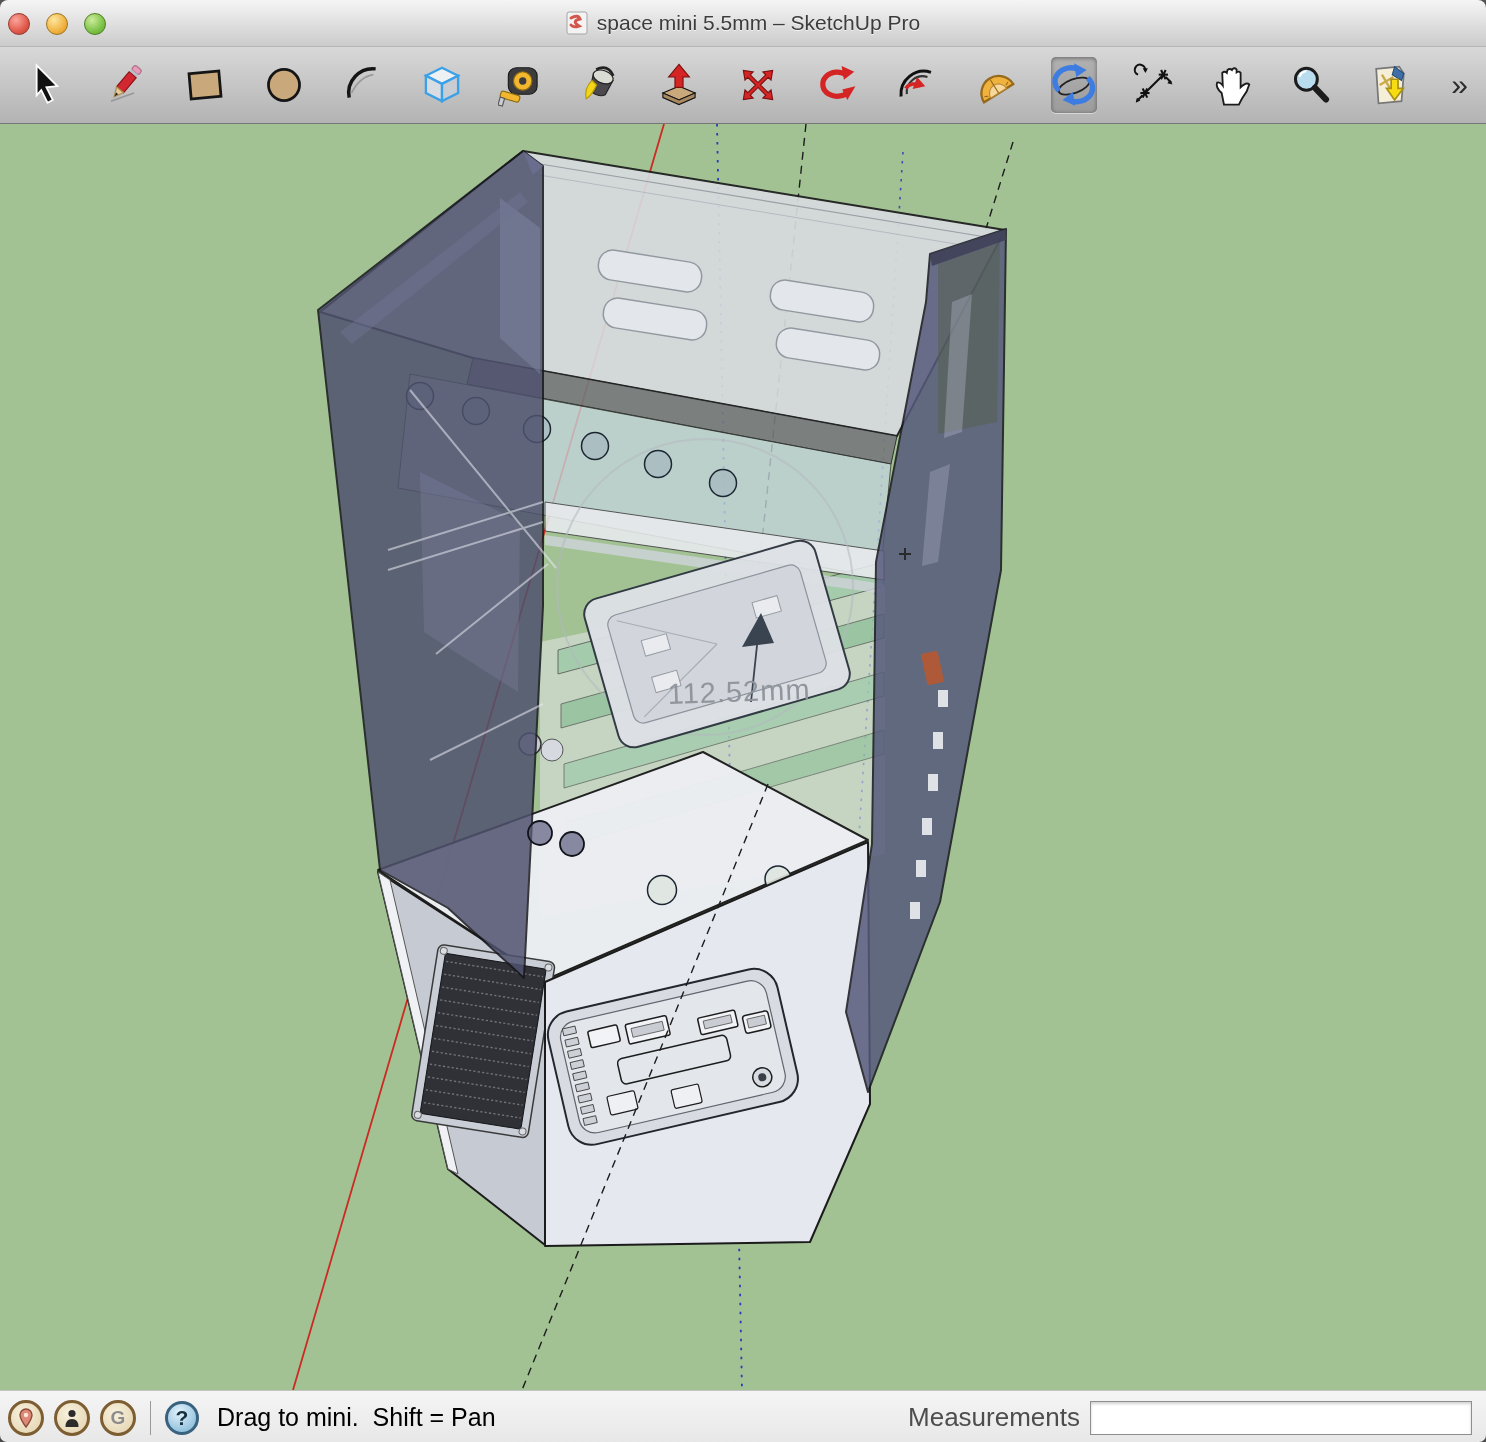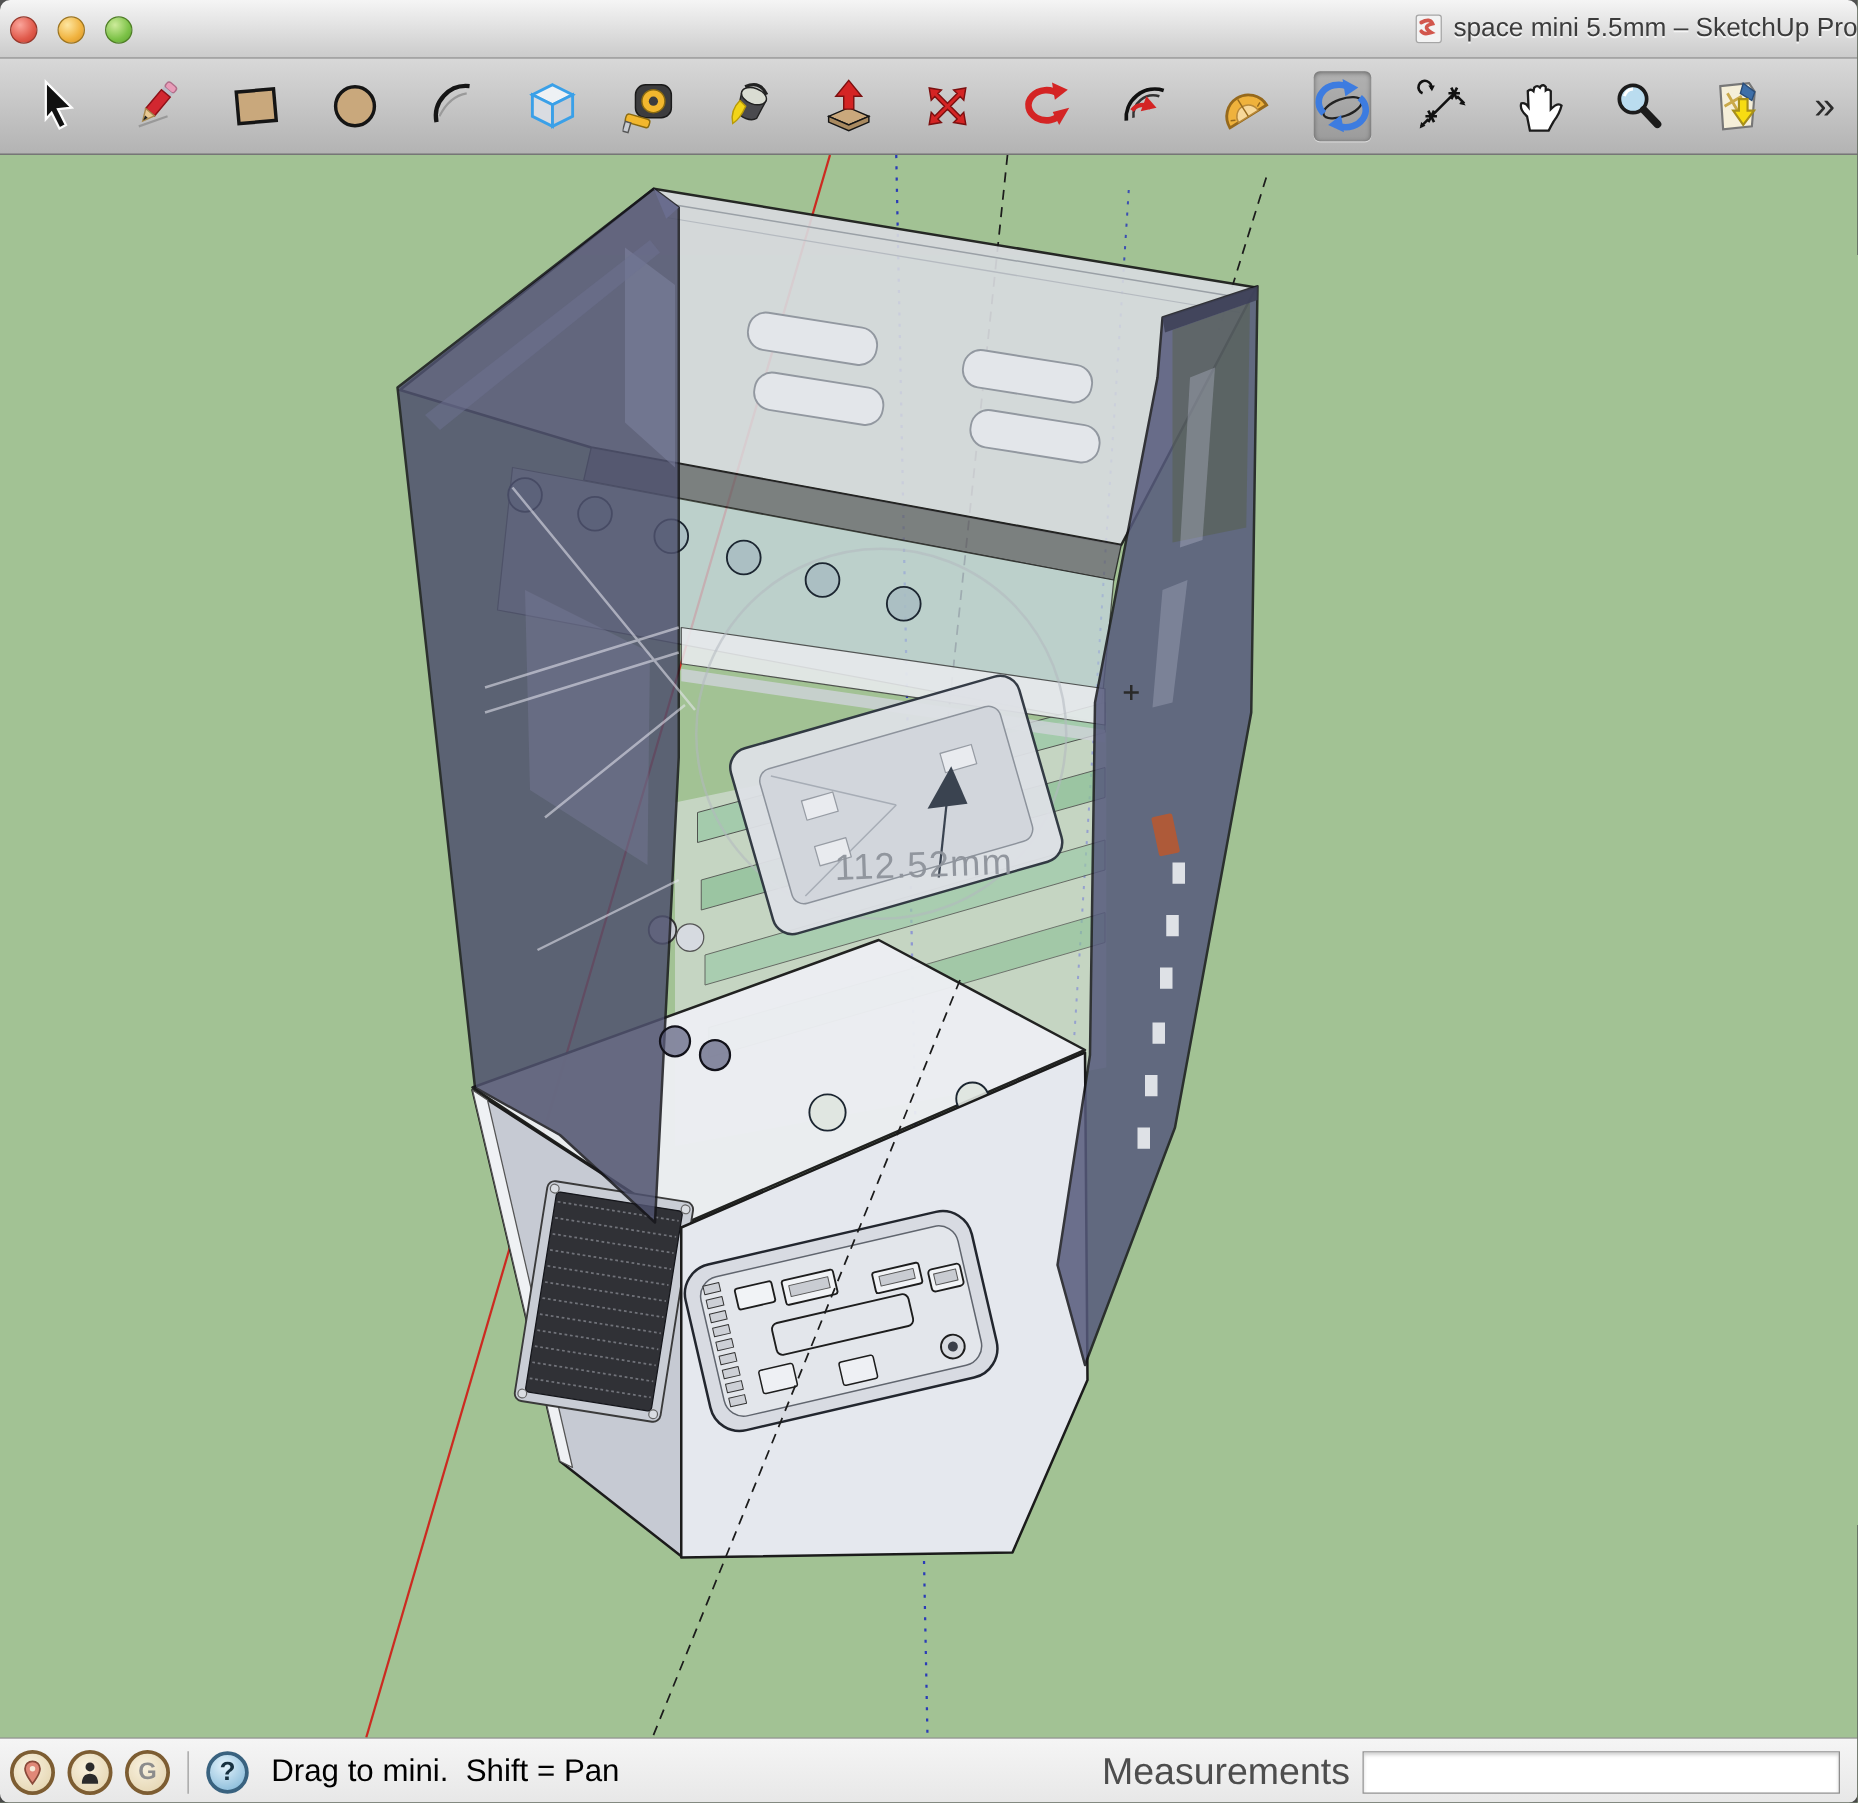--- a/index.html
+++ b/index.html
@@ -4,41 +4,41 @@
 <style>
   html,body{margin:0;padding:0;background:#5a5a5a;font-family:"Liberation Sans",sans-serif;}
   .window{width:1486px;height:1442px;border-radius:8px 8px 7px 7px;overflow:hidden;position:relative;box-shadow:0 10px 40px rgba(0,0,0,.5);}
   
   .titlebar{height:46px;background:linear-gradient(#f5f5f5,#cbcbcb);position:relative;border-bottom:1px solid #b6b6b6;}
   .lights{position:absolute;left:8px;top:13px;display:flex;gap:16px;}
   .light{width:20px;height:20px;border-radius:50%;display:inline-block;}
   .light.red{background:radial-gradient(circle at 35% 30%,#fba59b,#e05a4b 60%,#c33d30);border:1px solid #97382c;}
   .light.yellow{background:radial-gradient(circle at 35% 30%,#fde6a0,#f0b23e 60%,#d3912a);border:1px solid #9d7520;}
   .light.green{background:radial-gradient(circle at 35% 30%,#cdeb9b,#7cc247 60%,#5da231);border:1px solid #4f7f26;}
-  .titlewrap{position:absolute;left:0;right:0;top:0;height:46px;display:flex;align-items:center;justify-content:flex-end;gap:9px;}
+  .titlewrap{position:absolute;left:0;right:0;top:0;height:46px;display:flex;align-items:center;justify-content:center;gap:9px;}
   .doc-icon{width:22px;height:24px;display:inline-block;}
   .window-title{font-size:21px;color:#3c3c3c;text-shadow:0 1px 0 rgba(255,255,255,.7);white-space:pre;}
   
   .toolbar{height:76px;background:linear-gradient(#d8d8d8,#b3b3b3);border-bottom:1px solid #767676;display:flex;align-items:center;gap:33px;padding:0 14px 0 24px;position:relative;}
   .tool{width:46px;height:56px;display:flex;align-items:center;justify-content:center;flex:0 0 auto;border-radius:5px;}
   .tool svg{width:46px;height:46px;}
   .tool.active{background:rgba(30,30,30,.18);box-shadow:inset 0 1px 4px rgba(0,0,0,.45),0 1px 0 rgba(255,255,255,.45);}
   .overflow{margin-left:auto;font-size:30px;color:#2c2c2c;padding-right:4px;line-height:1;}
   
   .viewport{height:1266px;background:var(--viewport_bg,#a2c294);position:relative;}
   .viewport svg.scene{position:absolute;inset:0;display:block;}
   
   .statusbar{height:53px;background:linear-gradient(#f5f5f5,#e7e7e7);border-top:1px solid #c2c2c2;display:flex;align-items:center;padding:0 14px 0 8px;gap:10px;}
   .badge{width:36px;height:36px;border-radius:50%;background:radial-gradient(circle at 40% 35%,#f8f1de,#e2d1ab);border:3px solid #7d5d32;box-sizing:border-box;display:flex;align-items:center;justify-content:center;flex:0 0 auto;}
   .badge svg{width:22px;height:22px;}
   .badge .g{font-size:19px;font-weight:bold;color:#8c8c8c;}
   .sb-divider{width:1px;height:34px;background:#9a9a9a;margin:0 4px;}
   .help{width:34px;height:34px;border-radius:50%;background:radial-gradient(circle at 40% 30%,#e2f2fb,#7ab2d4);border:3px solid #39627f;box-sizing:border-box;display:flex;align-items:center;justify-content:center;font-weight:bold;font-size:21px;color:#16303f;flex:0 0 auto;}
   .hint{font-size:25px;color:#000;margin-left:8px;white-space:pre;}
-  .meas-label{margin-left:auto;font-size:30px;color:#4d4d4d;}
+  .meas-label{margin-left:auto;font-size:26px;color:#4d4d4d;}
   .meas-input{width:382px;height:34px;border:1px solid #8e8e8e;box-shadow:inset 0 2px 3px rgba(0,0,0,.18);background:#fff;font-size:20px;padding:0 6px;box-sizing:border-box;}
 </style>
 </head>
 <body>
 
 <div class="window">
 
   <div class="titlebar">
     <div class="lights">
       <span class="light red"></span>

